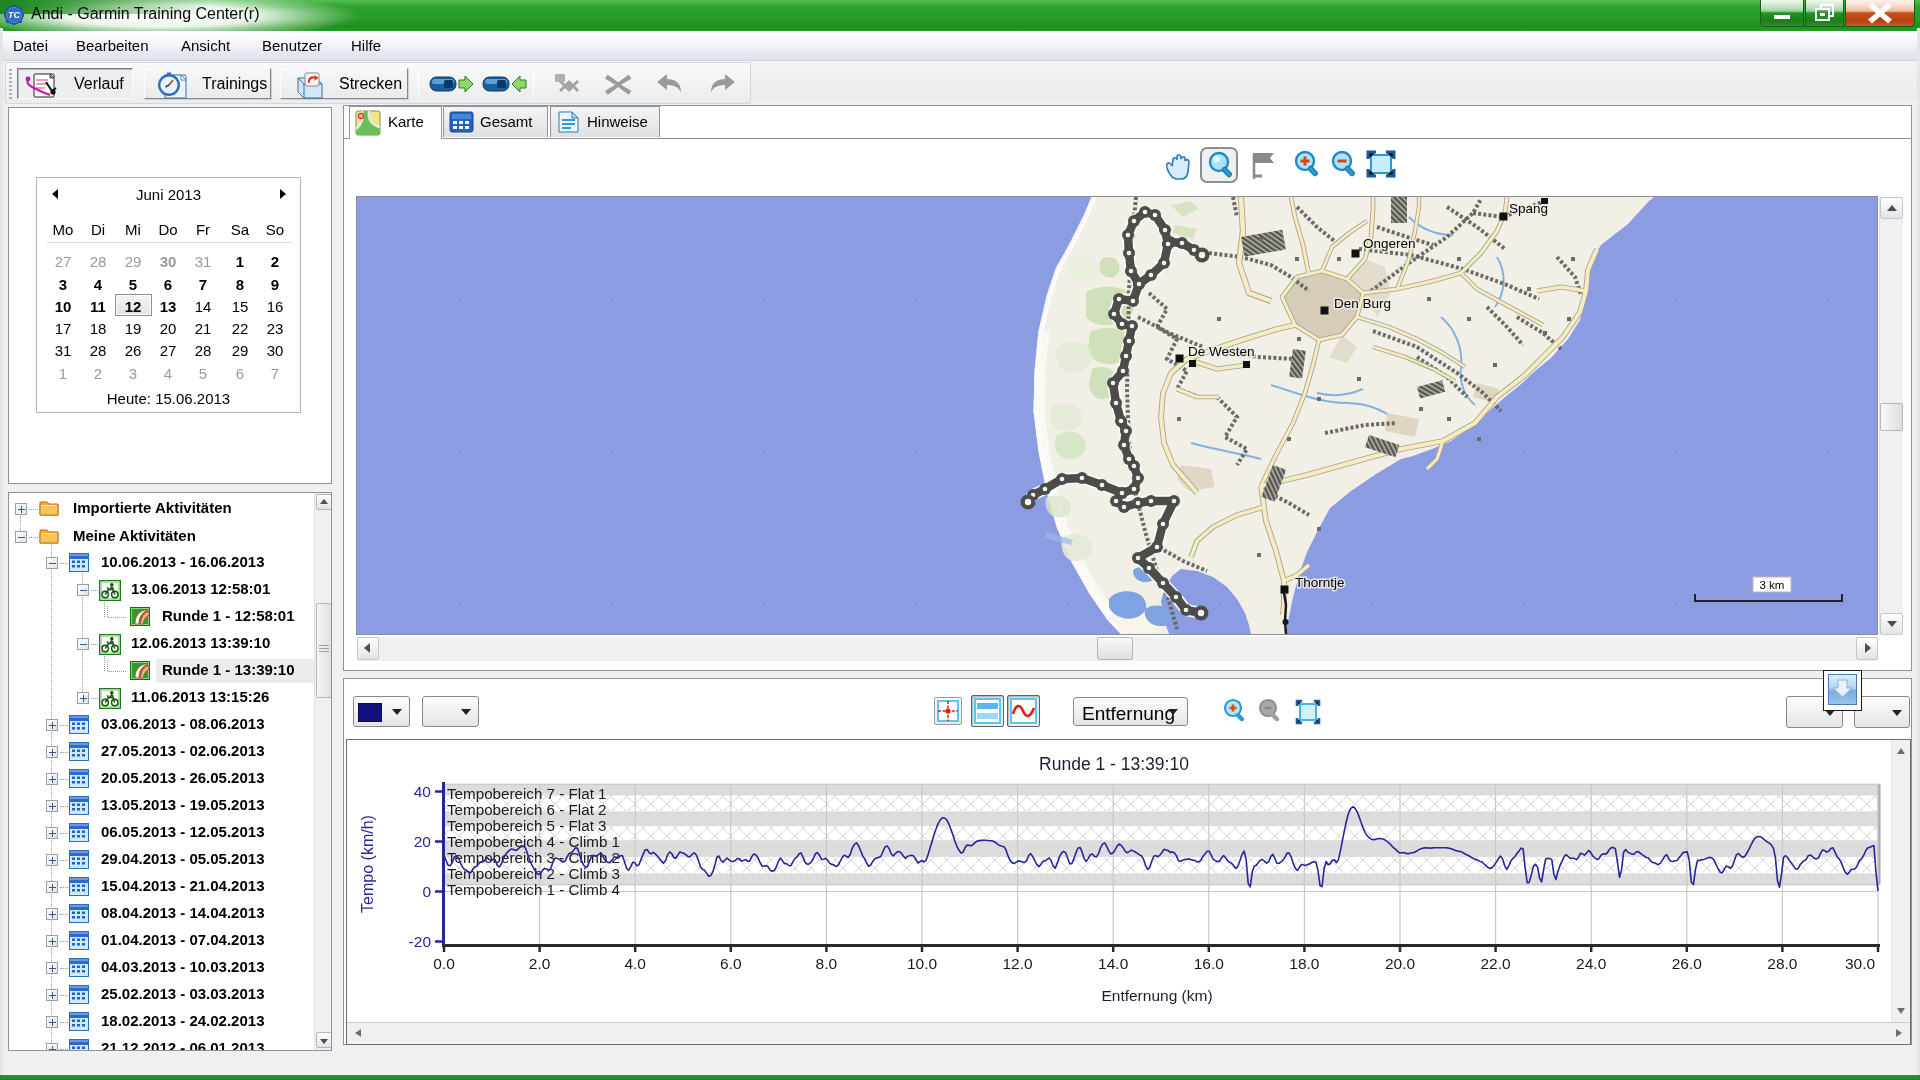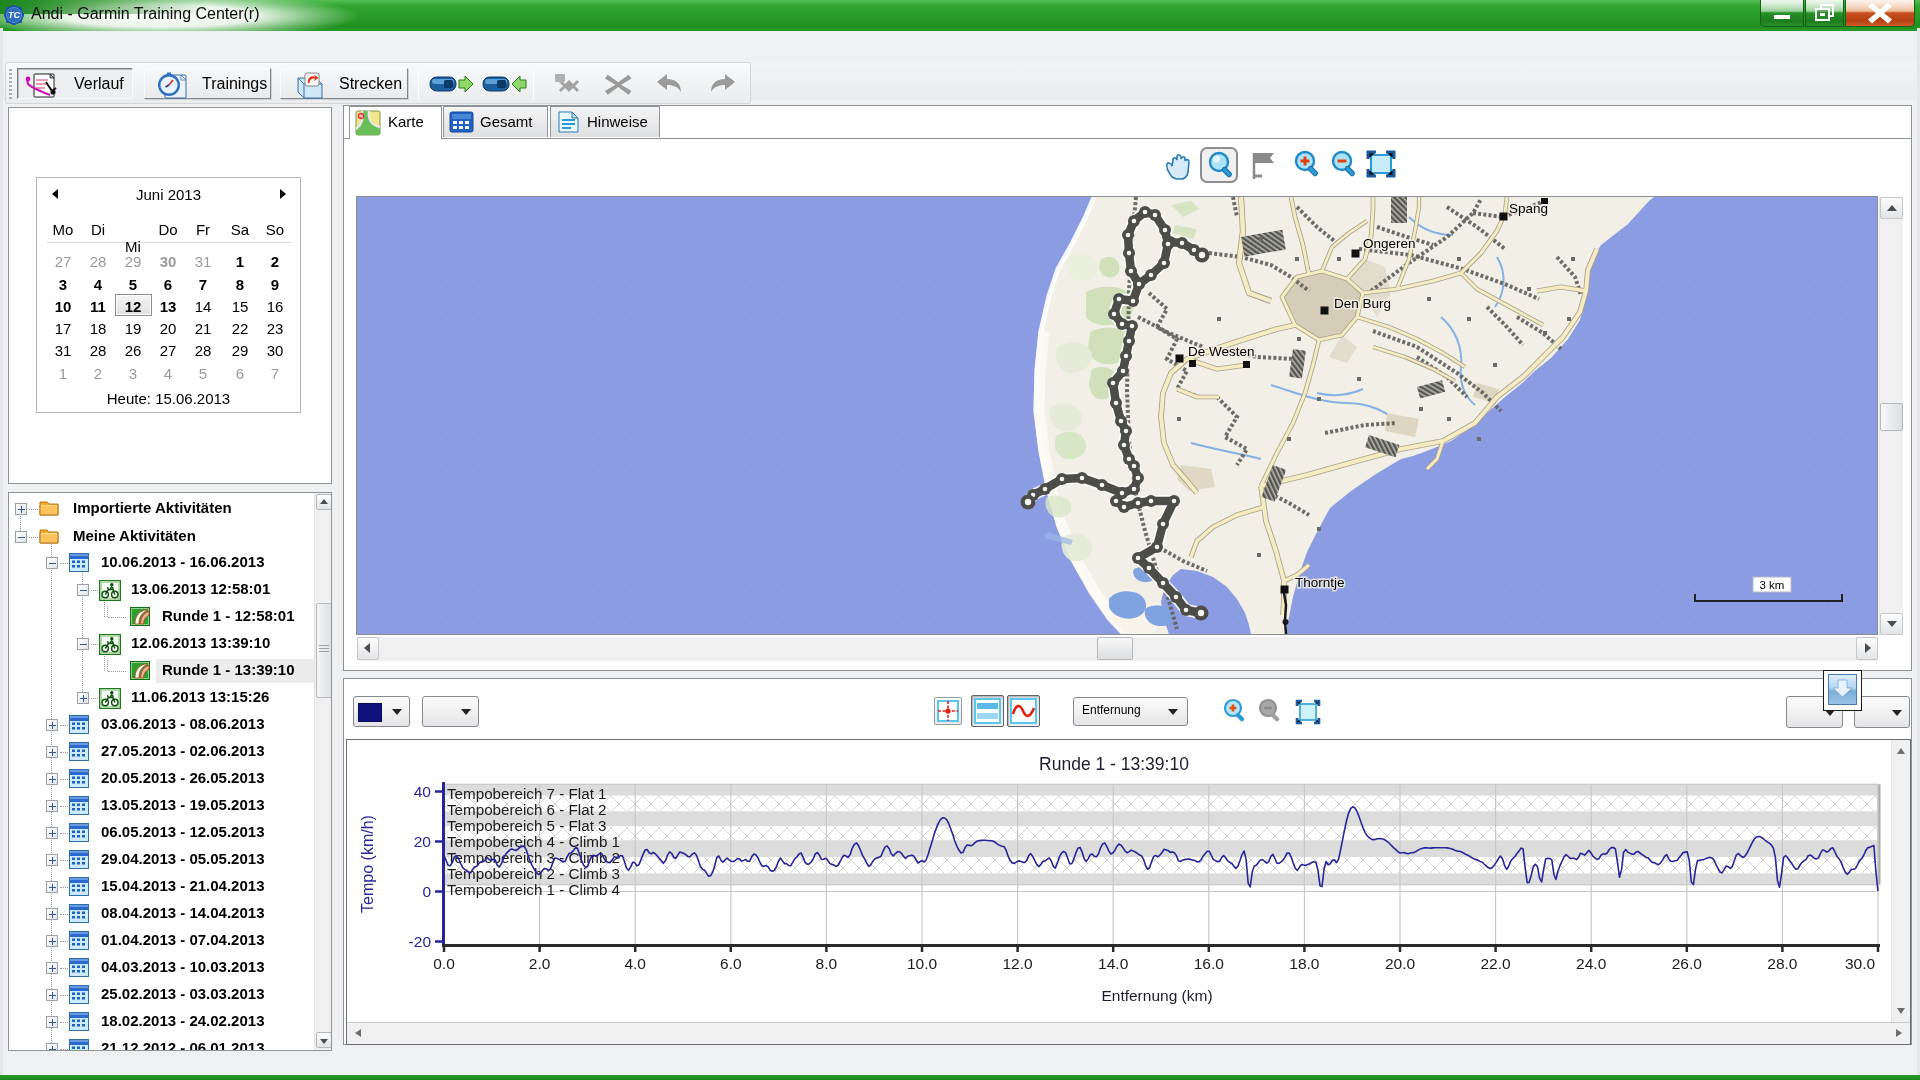--- a/index.html
+++ b/index.html
@@ -87,20 +87,27 @@
         </svg></div>
   <div class="wbtn" id="btnmax"><div class="shine"></div><svg width="37" height="26">
           <rect x="15" y="5" width="12" height="11" fill="none" stroke="#fff" stroke-width="2"></rect>
           <rect x="10" y="9" width="13" height="11" fill="#2a8a2a" stroke="#fff" stroke-width="2"></rect>
           <rect x="14" y="13" width="5" height="3" fill="#fff"></rect>
         </svg></div>
   <div class="wbtn" id="btnclose"><div class="shine"></div><svg width="68" height="26">
           <path d="M26 5 L34 12 L42 5 L46 9 L38 15.5 L46 22 L42 26 L34 19 L26 26 L22 22 L30 15.5 L22 9 Z" fill="#fff" transform="translate(0,-2.5)"></path>
         </svg></div>
  </div>
+ <div id="menubar">
+  <div class="mitem" style="left:10px">Datei</div>
+  <div class="mitem" style="left:73px">Bearbeiten</div>
+  <div class="mitem" style="left:178px">Ansicht</div>
+  <div class="mitem" style="left:259px">Benutzer</div>
+  <div class="mitem" style="left:348px">Hilfe</div>
+ </div>
  <div id="toolbar">
   <div id="tbinner">
    <div class="grip"></div>
    <div class="tbtn pressed" style="left:11px;width:116px;">
      <svg style="position:absolute;left:6px;top:3px" width="38" height="28" viewBox="0 0 38 28">
       <rect x="10" y="2" width="20" height="23" rx="1" fill="#fff" stroke="#222"></rect>
       <path d="M26 2 L30 6 L26 6 Z" fill="#9ad" stroke="#222" stroke-width="0.8"></path>
       <g stroke="#e87b9e" stroke-width="1.6" fill="none">
               <path d="M12 8 h12 M12 12 h12 M12 16 h9"></path>
             </g>
@@ -166,21 +173,21 @@
  </div>
 
 <div class="panel" id="calpanel" style="left:8px;top:107px;width:324px;height:377px;">
 <div id="calbox">
  <div id="calhead">Juni 2013</div>
  <div class="calarrow" style="left:15px;border-right:6px solid #000;"></div>
  <div class="calarrow" style="left:243px;border-left:6px solid #000;"></div>
  <div id="calline"></div>
 <div class="caldow" style="left:8px;">Mo</div>
 <div class="caldow" style="left:43px;">Di</div>
-<div class="caldow" style="left:78px;margin-top:17px;">Mi</div>
+<div class="caldow" style="left:78px;">Mi</div>
 <div class="caldow" style="left:113px;">Do</div>
 <div class="caldow" style="left:148px;">Fr</div>
 <div class="caldow" style="left:185px;">Sa</div>
 <div class="caldow" style="left:220px;">So</div>
 <div id="calsel"></div>
 <div class="calcell gray" style="left:8px;top:75px;">27</div>
 <div class="calcell gray" style="left:43px;top:75px;">28</div>
 <div class="calcell gray" style="left:78px;top:75px;">29</div>
 <div class="calcell gray b" style="left:113px;top:75px;">30</div>
 <div class="calcell gray" style="left:148px;top:75px;">31</div>
@@ -951,21 +958,21 @@
           <rect x="3" y="5" width="21" height="6" fill="#5ab8e8"></rect>
           <rect x="3" y="15" width="21" height="6" fill="#9ad8f4"></rect>
         </svg>
       </div>
 <div class="cbtn pressed" style="left:663px;top:16px;width:33px;height:32px;">
         <svg style="position:absolute;left:2px;top:2px" width="27" height="26" viewBox="0 0 27 26">
           <rect x="1" y="1" width="25" height="24" fill="#fff" stroke="#5ac8ee" stroke-width="2"></rect>
           <path d="M3 16 C6 6 10 6 13 13 C16 20 20 20 24 10" fill="none" stroke="#e02010" stroke-width="2.6"></path>
         </svg>
       </div>
-<div class="cdrop" style="left:729px;top:18px;width:115px;height:29px;font-size:12px;">
+<div class="cdrop" style="left:729px;top:18px;width:115px;height:29px;font-size:19px;">
         <span style="position:absolute;left:8px;top:5px;">Entfernung</span>
         <div class="droparrow" style="right:9px;top:11px;border-left-width:5px;border-right-width:5px;border-top-width:6px;"></div>
       </div>
 <svg style="position:absolute;left:878px;top:19px" width="28" height="28" viewBox="0 0 28 28">
         <circle cx="11" cy="10" r="8" fill="#b8e4f8" stroke="#2a9ad8" stroke-width="2.2"></circle>
         <path d="M11 6.5 V13.5 M7.5 10 H14.5" stroke="#e05010" stroke-width="2.6"></path>
         <rect x="16" y="14" width="10" height="4.5" rx="2" transform="rotate(45 16 14)" fill="#2a9ad8"></rect>
       </svg>
 <svg style="position:absolute;left:913px;top:19px" width="28" height="28" viewBox="0 0 28 28">
         <circle cx="11" cy="10" r="8" fill="#a8a8a8" stroke="#909090" stroke-width="2.2"></circle>

